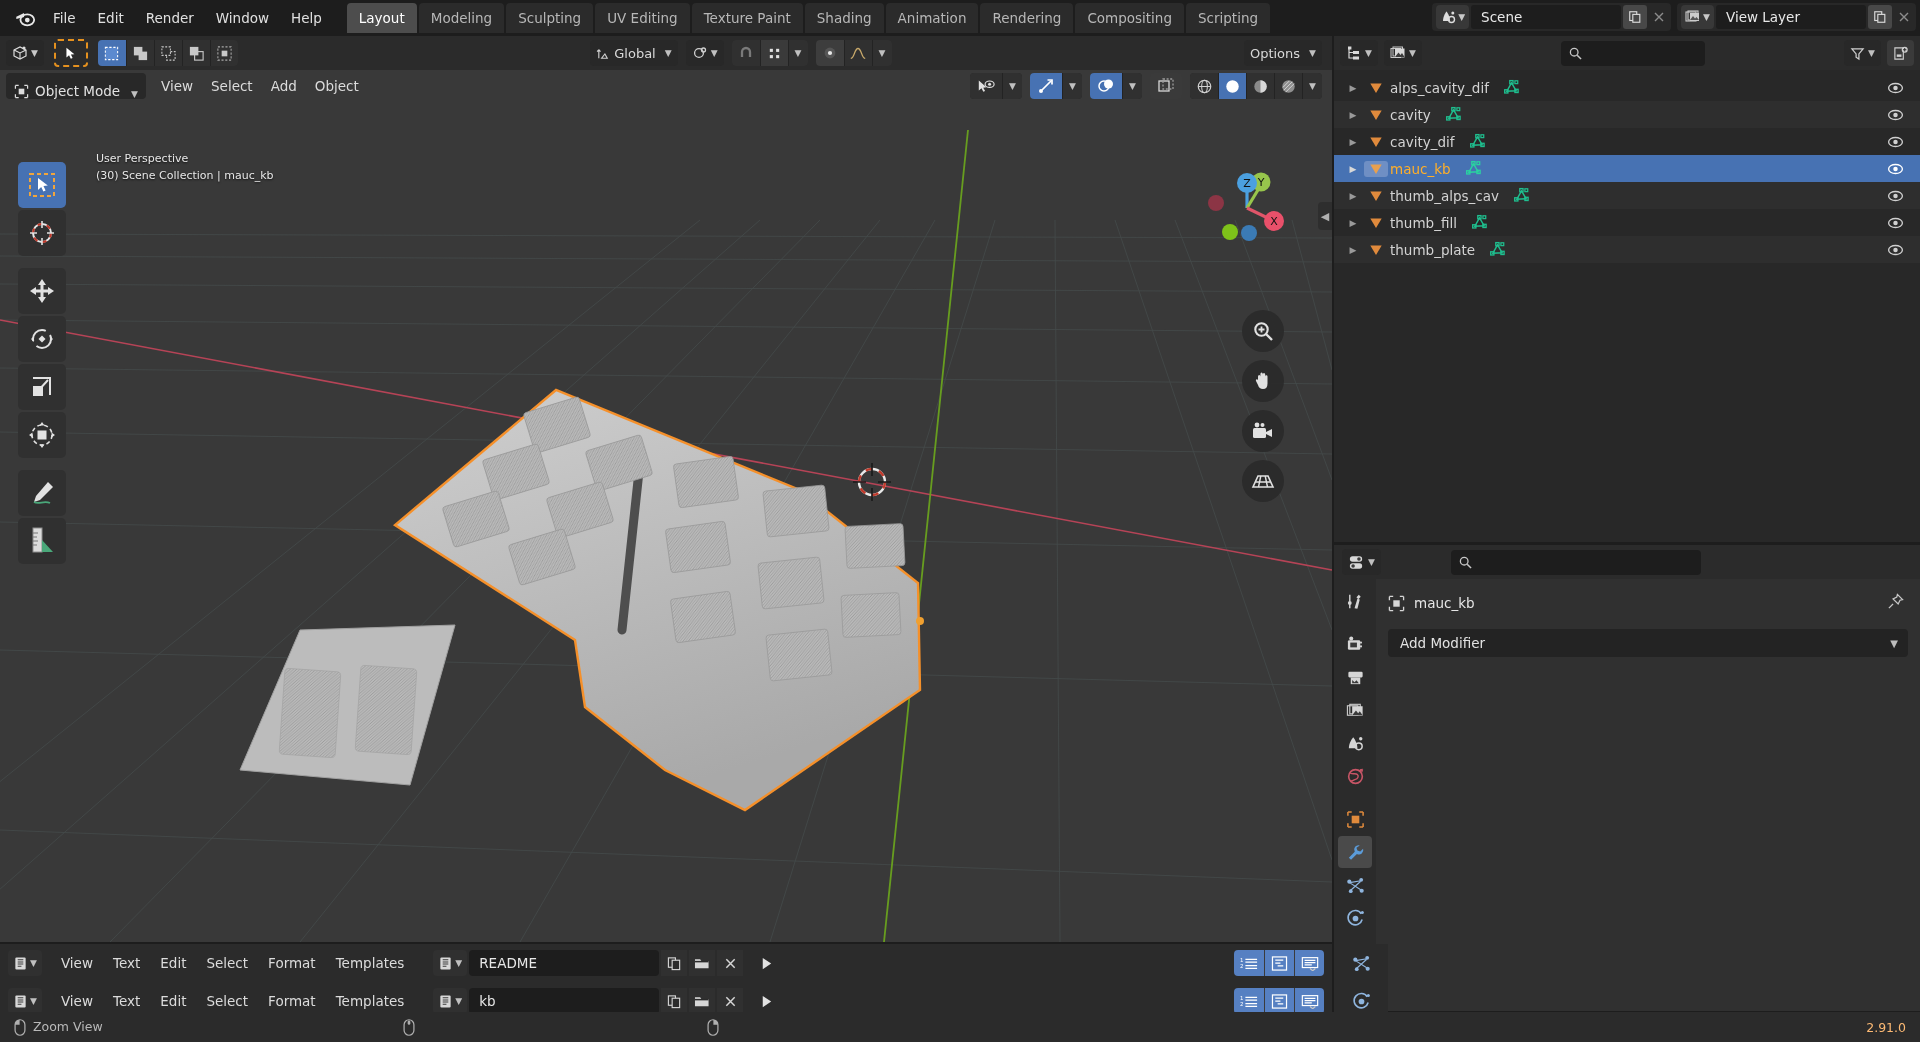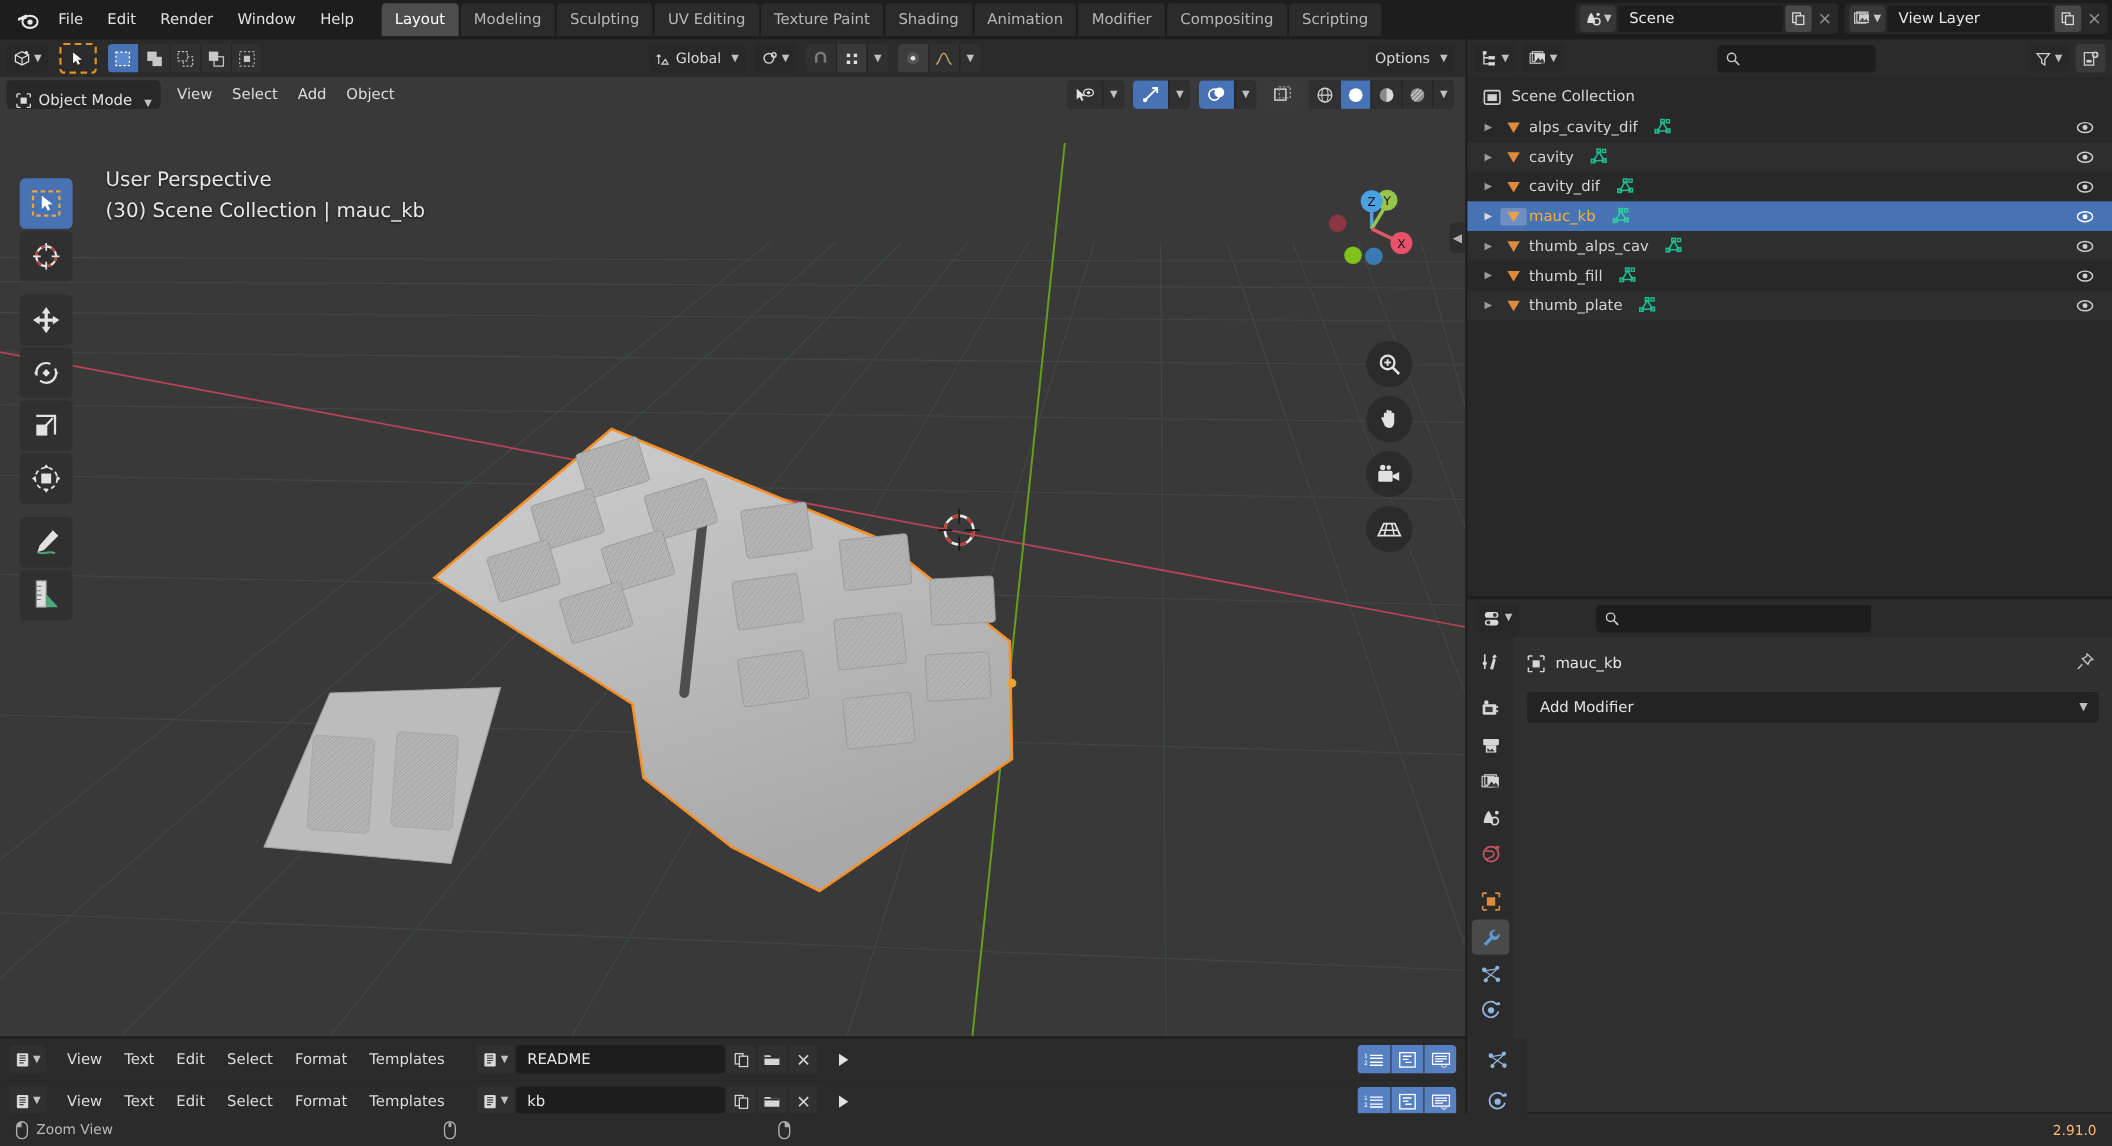--- a/index.html
+++ b/index.html
@@ -77,21 +77,21 @@
     display: flex; align-items: flex-end; gap: 6px; background: #282828;
     border-radius: 4px; height: 26px; padding: 0 8px; font-size: 13.5px; color: #e2e2e2;
   }
   .vmenu { padding: 4px 9px; font-size: 13.5px; color: #dcdcdc; border-radius:3px; }
 
   .vp-canvas {
     position: absolute; left: 0; top: 34px; width: 100%; height: 872px;
     overflow: hidden; background: #393939;
   }
   .vp-overlay-text {
-    position: absolute; left: 96px; top: 80px; font-size: 18px;
+    position: absolute; left: 96px; top: 80px; font-size: 11px;
     color: #e8e8e8; line-height: 1.55; pointer-events: none;
     text-shadow: 0 1px 2px rgba(0,0,0,.75);
   }
   .vp-toolbar {
     position: absolute; left: 18px; top: 92px; width: 48px;
     display: flex; flex-direction: column; gap: 2px; z-index: 6;
   }
   .tool-btn {
     width: 48px; height: 46px; background: #303030; border-radius: 5px;
     display: flex; align-items: center; justify-content: center;
@@ -219,21 +219,21 @@
     <div class="menu-item">Help</div>
 
     <div class="workspace-tabs">
       <div class="ws-tab active">Layout</div>
       <div class="ws-tab">Modeling</div>
       <div class="ws-tab">Sculpting</div>
       <div class="ws-tab">UV Editing</div>
       <div class="ws-tab">Texture Paint</div>
       <div class="ws-tab">Shading</div>
       <div class="ws-tab">Animation</div>
-      <div class="ws-tab">Modifier</div>
+      <div class="ws-tab">Rendering</div>
       <div class="ws-tab">Compositing</div>
       <div class="ws-tab">Scripting</div>
     </div>
 
     <div class="topbar-right">
       <div class="id-block">
         <div class="id-icon-btn">
           <svg width="16" height="16" viewBox="0 0 16 16">
             <path d="M3 12 C3 7 6 3 6.5 2.5 C7 3 10 7 10 12 Z" fill="#ddd"></path>
             <circle cx="11.5" cy="10.5" r="3" fill="none" stroke="#ddd" stroke-width="1.4"></circle>
@@ -716,29 +716,20 @@
         <svg width="15" height="15" viewBox="0 0 16 16">
             <path d="M2 2 L2 14 L11 14 L11 2 Z" fill="none" stroke="#d0d0d0" stroke-width="1.2"></path>
             <rect x="4" y="9" width="5" height="2.6" fill="#d0d0d0"></rect>
             <circle cx="12.5" cy="4" r="3.2" fill="#d0d0d0"></circle>
             <path d="M12.5 2.2 L12.5 5.8 M10.7 4 L14.3 4" stroke="#2b2b2b" stroke-width="1.1"></path>
           </svg>
       </div>
     </div>
 
     <div class="ol-body">
-      <div class="ol-root">
-        <span>
-          <svg width="17" height="17" viewBox="0 0 18 18">
-              <rect x="1.5" y="2.5" width="15" height="13" rx="1.6" fill="none" stroke="#d0d0d0" stroke-width="1.5"></rect>
-              <rect x="4.5" y="6" width="9" height="6.5" fill="#d0d0d0"></rect>
-            </svg>
-        </span>
-        <span>Scene Collection</span>
-      </div>
 
       <div class="ol-row">
         <span class="ol-disc">▶</span>
         <span class="ol-icon">
           <svg width="16" height="16" viewBox="0 0 16 16">
               <path d="M2.3 3.4 L13.7 3.4 L8 13 Z" fill="#e08a3c"></path>
             </svg>
         </span>
         <span class="ol-label">alps_cavity_dif</span>
         <span class="ol-mesh">

